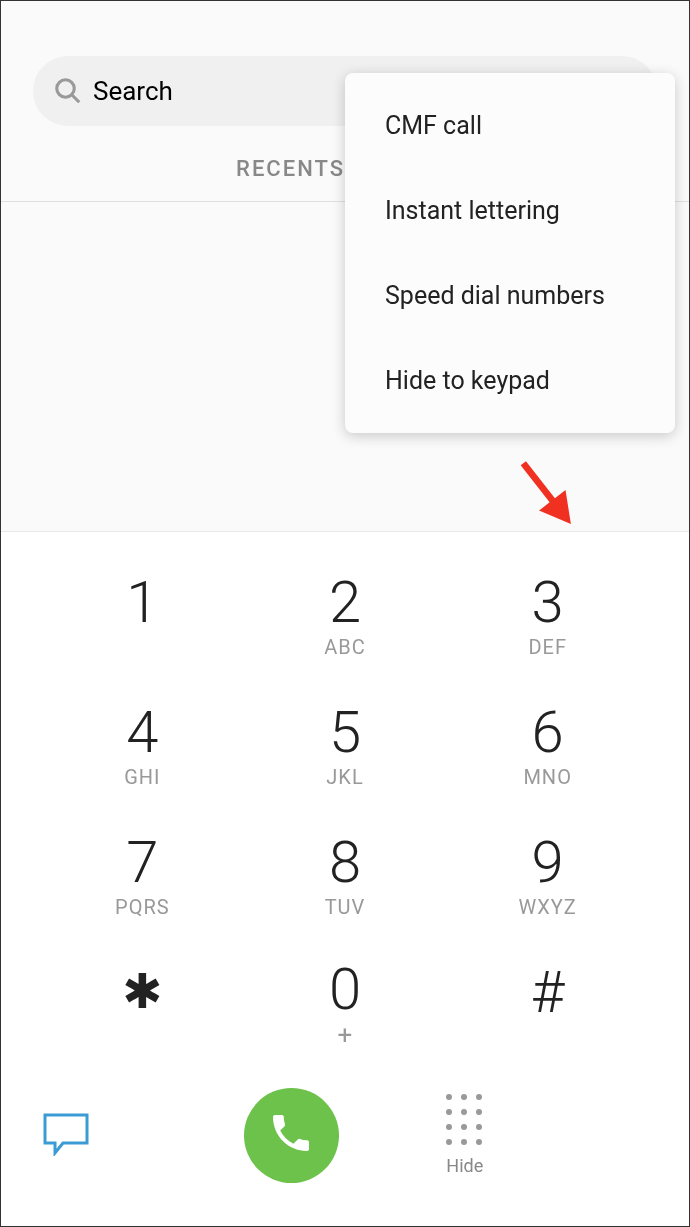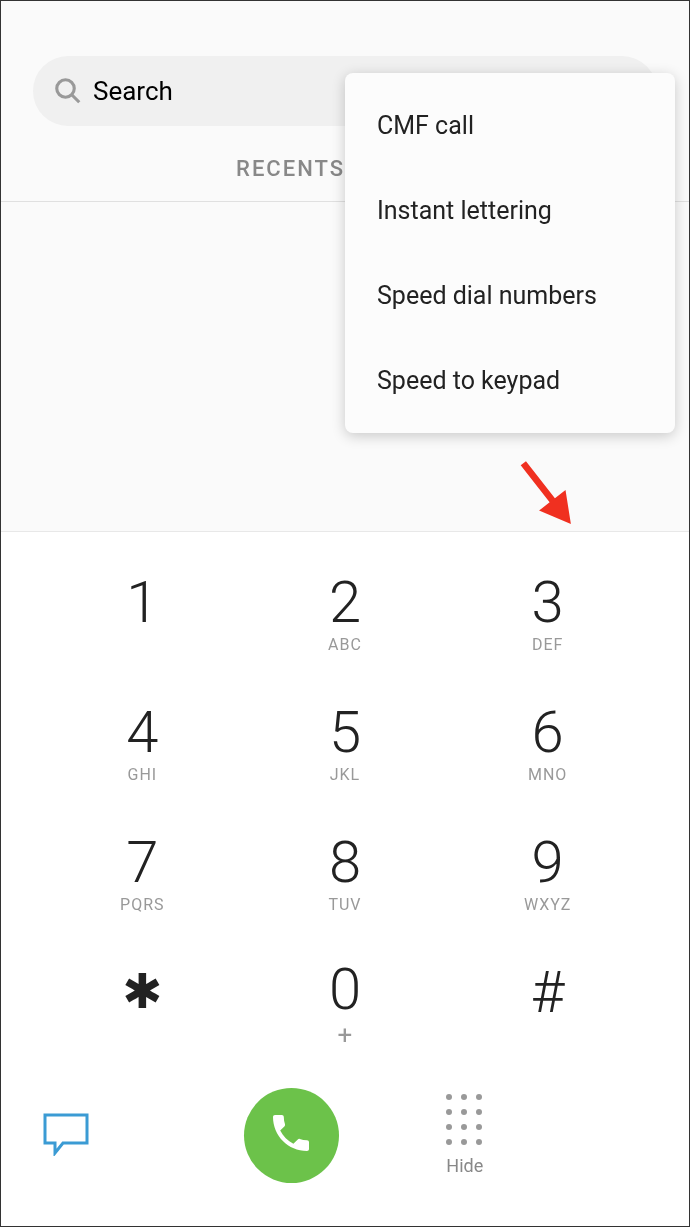--- a/index.html
+++ b/index.html
@@ -50,21 +50,21 @@
       font-weight: 500;
     }
     .popup-menu {
       position: absolute;
       top: 72px;
       right: 14px;
       width: 330px;
       background: #fcfcfc;
       border-radius: 8px;
       box-shadow: 0 3px 14px rgba(0,0,0,0.2);
-      padding: 10px 4px;
+      padding: 10px 12px;
       z-index: 100;
     }
     .menu-item {
       padding: 28px 28px;
       font-size: 25px;
       color: #222;
     }
     .arrow {
       position: absolute;
       top: 445px;
@@ -92,21 +92,21 @@
       align-items: center;
       justify-content: center;
     }
     .key-digit {
       font-size: 58px;
       font-weight: 300;
       color: #222;
       line-height: 1;
     }
     .key-letters {
-      font-size: 16px;
+      font-size: 20px;
       color: #999;
       letter-spacing: 1px;
       margin-top: 4px;
       height: 22px;
     }
     .key-star .key-digit {
       font-size: 48px;
     }
     .key-plus {
       font-size: 26px;
@@ -173,21 +173,21 @@
 
 <div class="tabs">
   <div class="tab">RECENTS</div>
   <div class="tab"></div>
 </div>
 
 <div class="popup-menu">
   <div class="menu-item">CMF call</div>
   <div class="menu-item">Instant lettering</div>
   <div class="menu-item">Speed dial numbers</div>
-  <div class="menu-item">Speed to keypad</div>
+  <div class="menu-item">Hide to keypad</div>
 </div>
 
 <div class="arrow">
   <svg width="95" height="95" viewBox="0 0 100 100">
     <polygon points="10,25 45,60 35,70 70,80 60,45 50,55 15,20" fill="#f03020" transform="rotate(7 50 50)"></polygon>
   </svg>
 </div>
 
 <div class="keypad-area">
   <div class="keypad">

